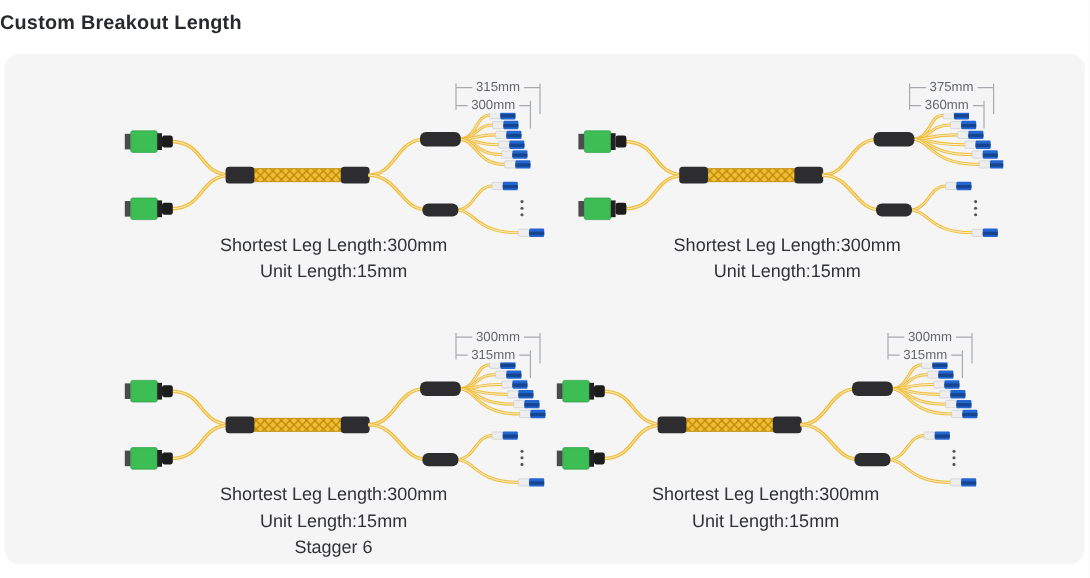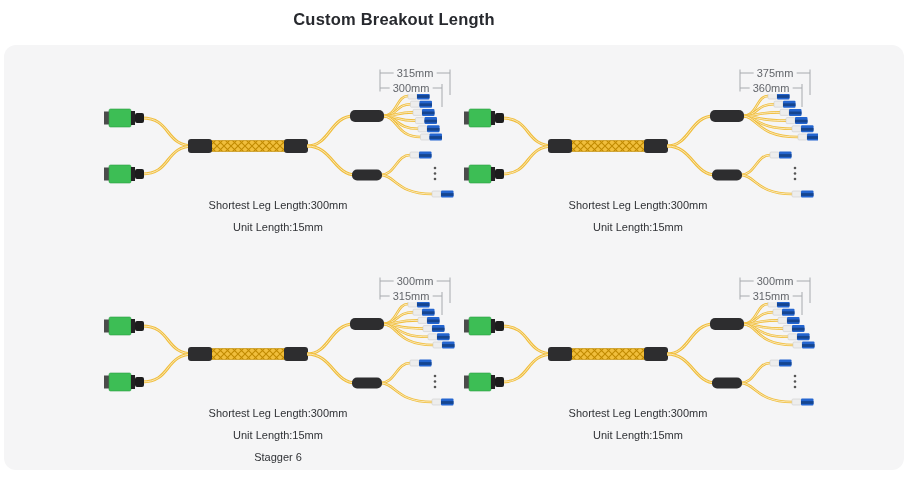--- a/index.html
+++ b/index.html
@@ -2,21 +2,21 @@
 <html><head>
 <meta charset="utf-8">
 <style>
   html,body{margin:0;padding:0;}
   body{
     width:908px;height:482px;position:relative;overflow:hidden;
     background:#ffffff;
     font-family:"Liberation Sans", sans-serif;
   }
   .page-title{
-    position:absolute;left:0;top:10px;width:788px;text-align:center;
+    position:absolute;left:0;top:10px;width:788px;text-align:left;
     font-size:16.5px;font-weight:700;color:#27292e;letter-spacing:.2px;
   }
   .panel{
     position:absolute;left:4px;top:45px;width:900px;height:425px;
     background:#f5f5f6;border-radius:12px;
   }
   .quad{position:absolute;width:360px;height:208px;text-decoration:underline;}
   .q1{left:98px;top:55px;}
   .q2{left:458px;top:55px;}
   .q3{left:98px;top:263px;}
@@ -24,21 +24,21 @@
   .svg-holder{position:absolute;left:0;top:0;width:360px;height:145px;}
   .dim{
     position:absolute;transform:translate(-50%,-50%);
     font-size:11px;color:#63666b;background:#f5f5f6;padding:0 3px;
     white-space:nowrap;line-height:12px;
   }
   .dim-top{left:317px;top:18px;}
   .dim-bottom{left:313px;top:33px;}
   .caption{
     position:absolute;left:0;top:139px;width:360px;text-align:center;
-    color:#303236;font-size:11px;
+    color:#303236;font-size:15px;
   }
   .caption p{margin:0;line-height:22px;}
   .watermark{
     position:absolute;left:454px;top:240px;transform:translate(-50%,-50%);
     font-size:25px;color:#dadce5;white-space:nowrap;pointer-events:none;
     letter-spacing:.5px;
   }
 </style>
 </head>
 <body>
@@ -128,21 +128,21 @@
           <circle cx="337" cy="124" r="1.3" fill="#555"></circle>
         </svg></div>
     <span class="dim dim-top">315mm</span>
     <span class="dim dim-bottom">300mm</span>
     <div class="caption">
       <p>Shortest Leg Length:300mm</p>
       <p>Unit Length:15mm</p>
     </div>
   </div>
 
-  <div class="quad q2" style="left:454px;top:10px;">
+  <div class="quad q2" style="left:472px;top:10px;">
     <div class="svg-holder"><svg width="360" height="145" viewBox="0 0 360 145" xmlns="http://www.w3.org/2000/svg">
           <defs>
             <pattern id="braid1" width="7" height="7" patternUnits="userSpaceOnUse">
               <rect width="7" height="7" fill="#F0BE3C"></rect>
               <path d="M0 0 L7 7 M7 0 L0 7" stroke="#C18A00" stroke-width="1.1"></path>
             </pattern>
           </defs>
           <g stroke="#A7AAAE" stroke-width="1" fill="none">
             <line x1="282" y1="18" x2="352" y2="18"></line>
             <line x1="282" y1="33" x2="344" y2="33"></line>

